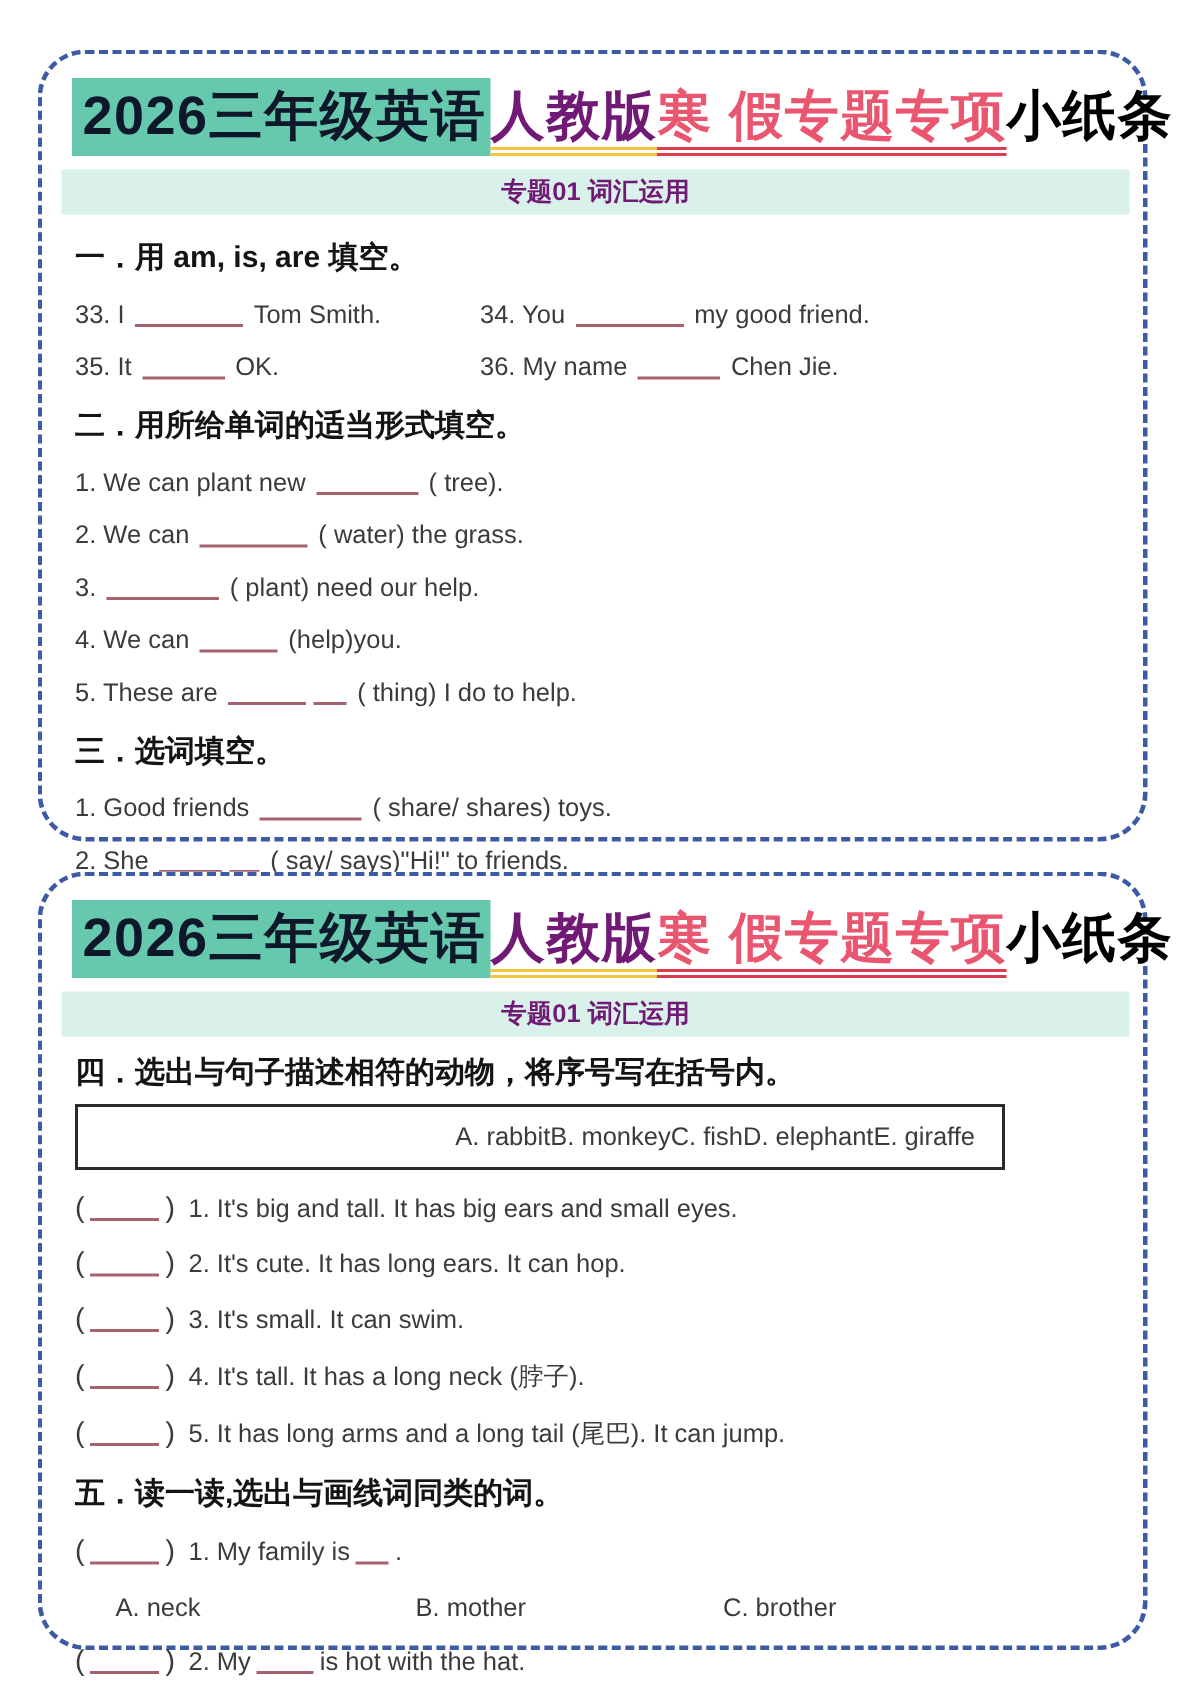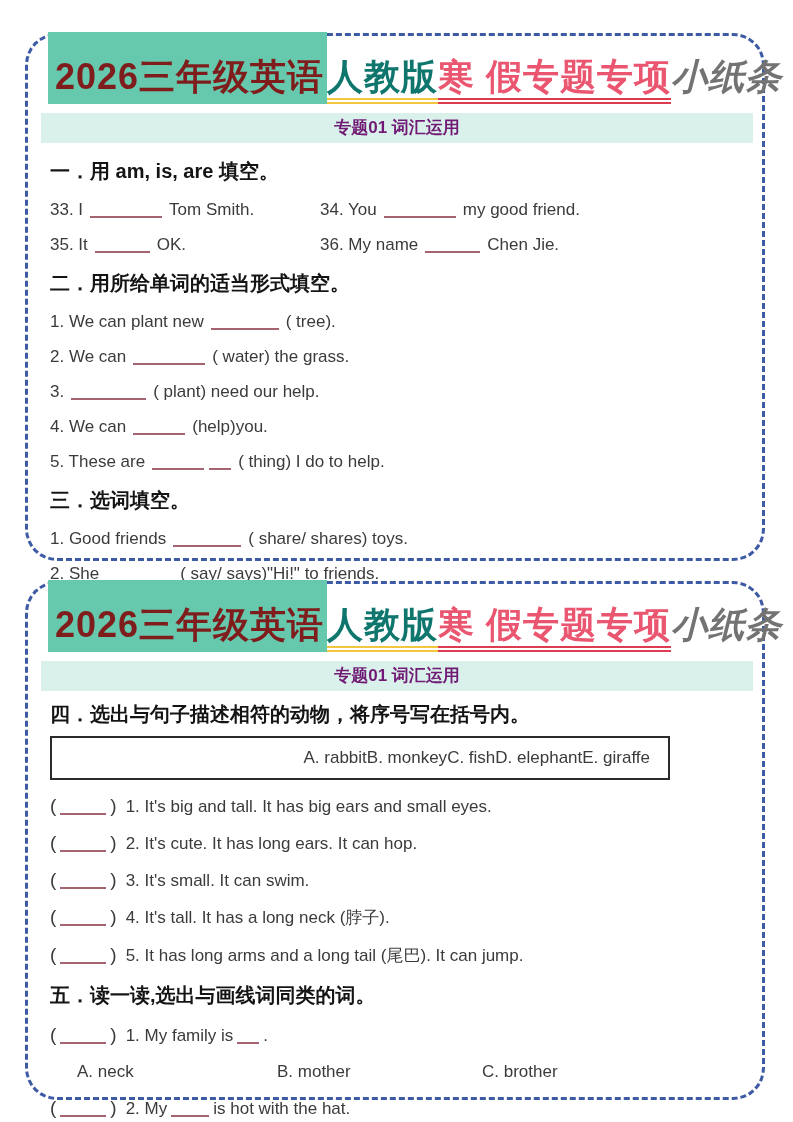--- a/index.html
+++ b/index.html
@@ -22,24 +22,24 @@
 
   
   .title-line{
     margin:14px 0 0 20px;
     font-size:36px;
     font-weight:bold;
     line-height:54px;
     white-space:nowrap;
     letter-spacing:1px;
   }
-  .t-grade{background:#66c9ad;color:#7f1d1d;padding:24px 3px 7px 7px;}
-  .t-edition{color:#0f766e;border-bottom:6px double #f2c63e;padding-bottom:1px;}
+  .t-grade{background:#66c9ad;color:#0f172a;padding:4px 3px 7px 7px;}
+  .t-edition{color:#701a75;border-bottom:6px double #f2c63e;padding-bottom:1px;}
   .t-season{color:#ea5570;border-bottom:6px double #dd3c50;padding-bottom:1px;}
-  .t-brand{color:#737373;font-style:italic;}
+  .t-brand{color:#000000;}
   .subbar{
     margin:9px 9px 0 13px;
     height:30px;line-height:30px;
     background:#d9f1ea;
     text-align:center;
     font-size:17px;font-weight:bold;color:#701a75;
   }
 
   
   .content{

